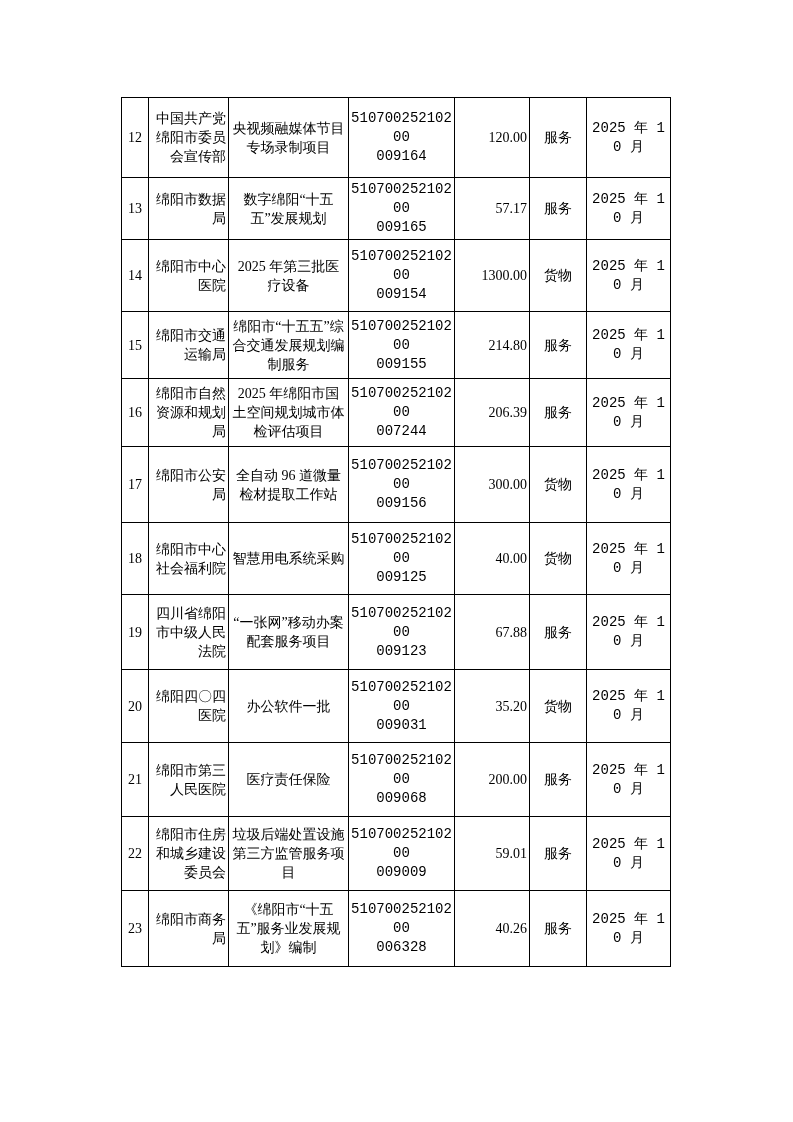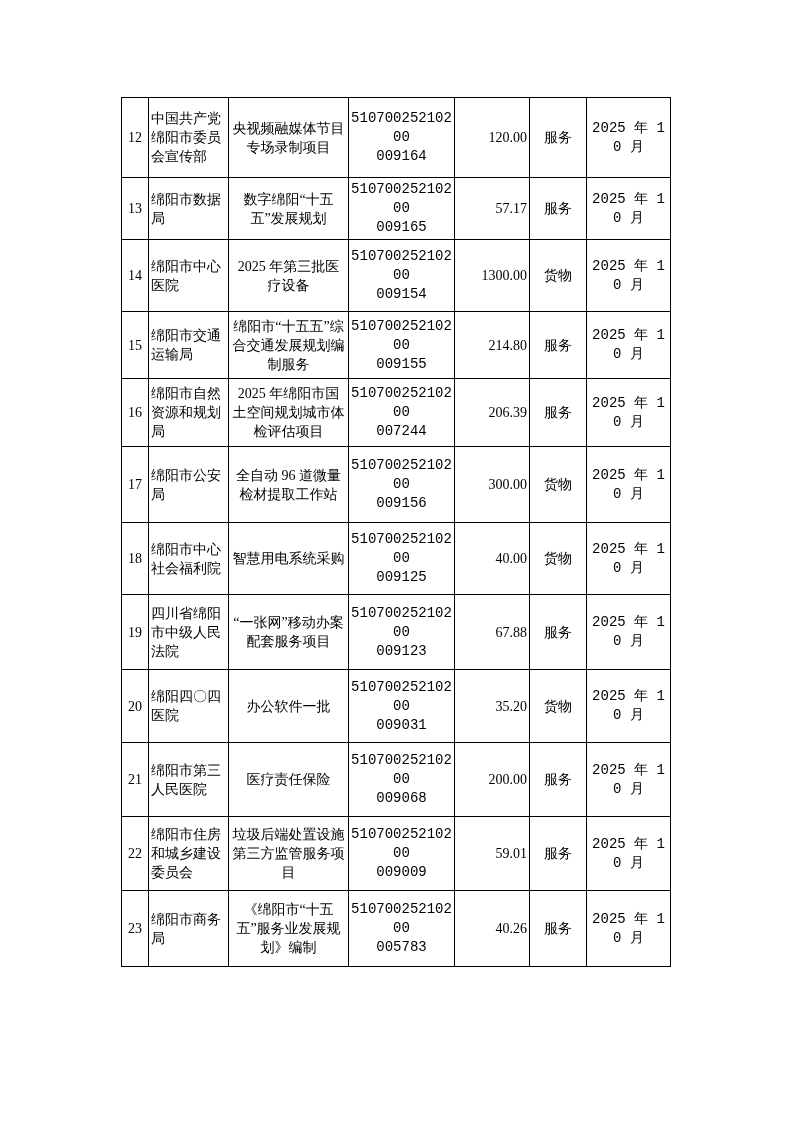--- a/index.html
+++ b/index.html
@@ -22,21 +22,21 @@
   table.proc td {
     border:1px solid #000;
     font-size:14px;
     line-height:19px;
     vertical-align:middle;
     padding:2px 2px;
     overflow:hidden;
     word-break:break-all;
   }
   td.c-no   { text-align:center; padding:2px 1px; }
-  td.c-org  { text-align:left;  padding:2px 3px 2px 2px;margin-left:16px; }
+  td.c-org  { text-align:right;  padding:2px 3px 2px 2px;margin-left:16px; }
   td.c-proj { text-align:center;  padding:2px 3px 2px 2px; }
   td.c-code { text-align:center; padding:2px 1px; }
   td.c-code .code-line { display:block; text-align:center;font-family:Liberation Mono, monospace; }
   td.c-amt  { text-align:right; padding:2px 4px 2px 1px; }
   td.c-type { text-align:center; padding:2px 1px; }
   td.c-date { text-align:center; padding:2px 0;font-family:Liberation Mono, monospace; }
   
   table.proc tr:nth-child(1)  { height:80px; }
   table.proc tr:nth-child(2)  { height:56px; }
   table.proc tr:nth-child(3)  { height:72px; }
@@ -208,21 +208,21 @@
         <td class="c-type">服务</td>
         <td class="c-date">2025 年 10 月</td>
       </tr>
 
       <tr>
         <td class="c-no">23</td>
         <td class="c-org">绵阳市商务局</td>
         <td class="c-proj">《绵阳市“十五五”服务业发展规划》编制</td>
         <td class="c-code">
           <span class="code-line">51070025210200</span>
-          <span class="code-line">005783</span>
+          <span class="code-line">006328</span>
         </td>
         <td class="c-amt">40.26</td>
         <td class="c-type">服务</td>
         <td class="c-date">2025 年 10 月</td>
       </tr>
 
     </tbody>
   </table>
 </div>
 

